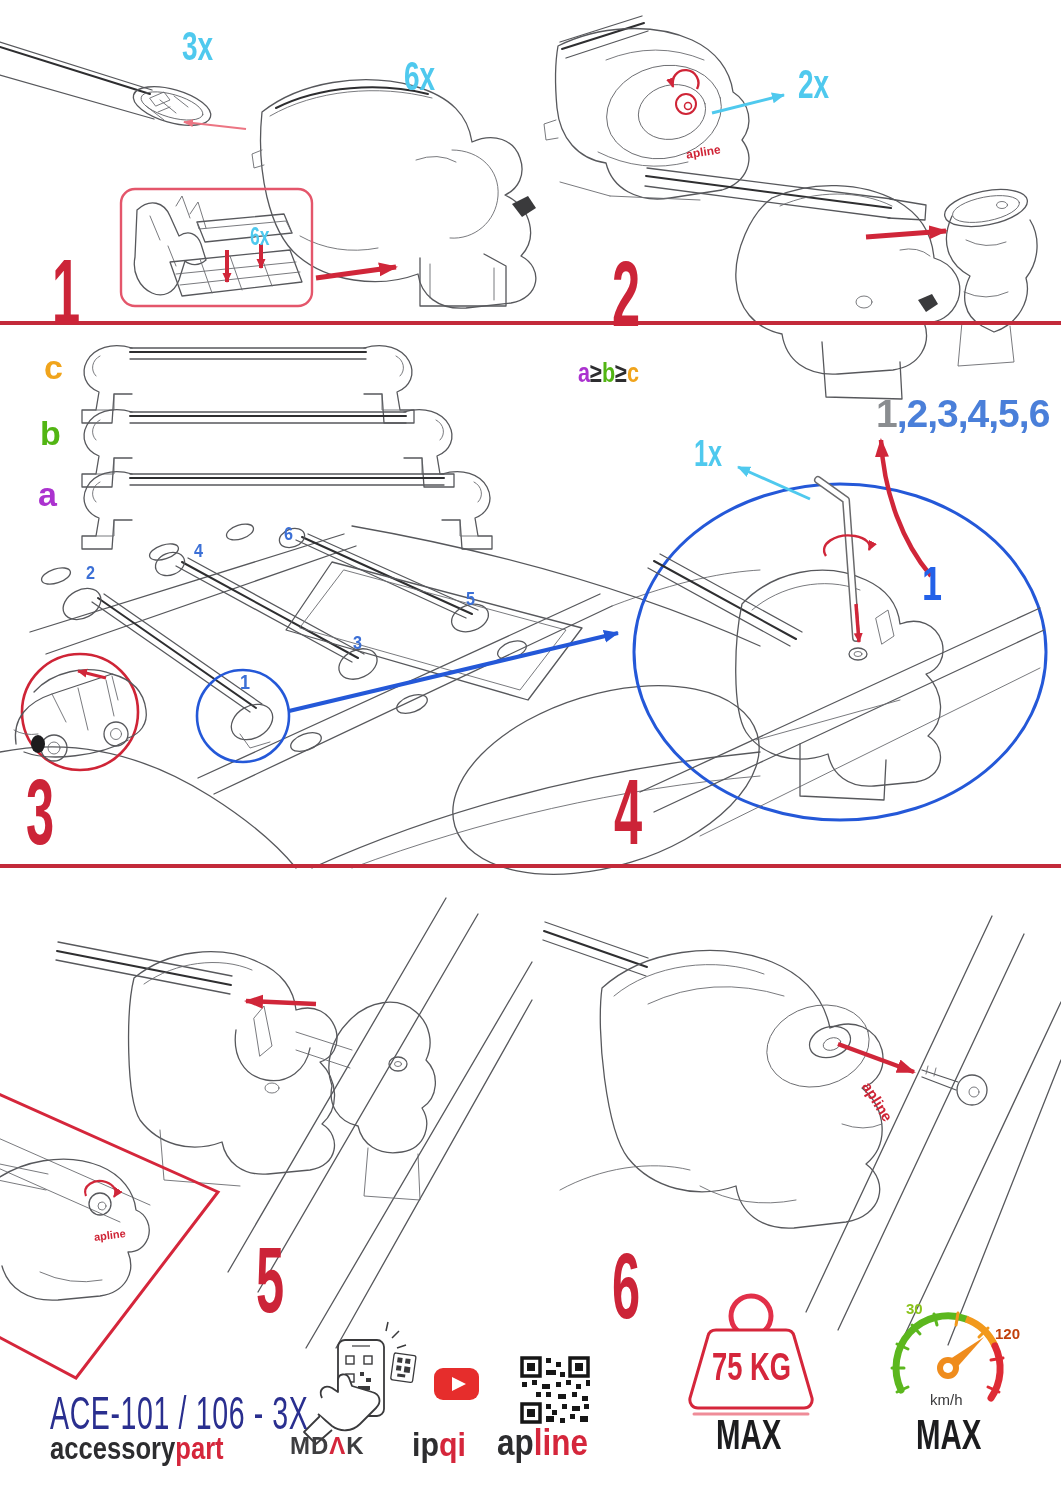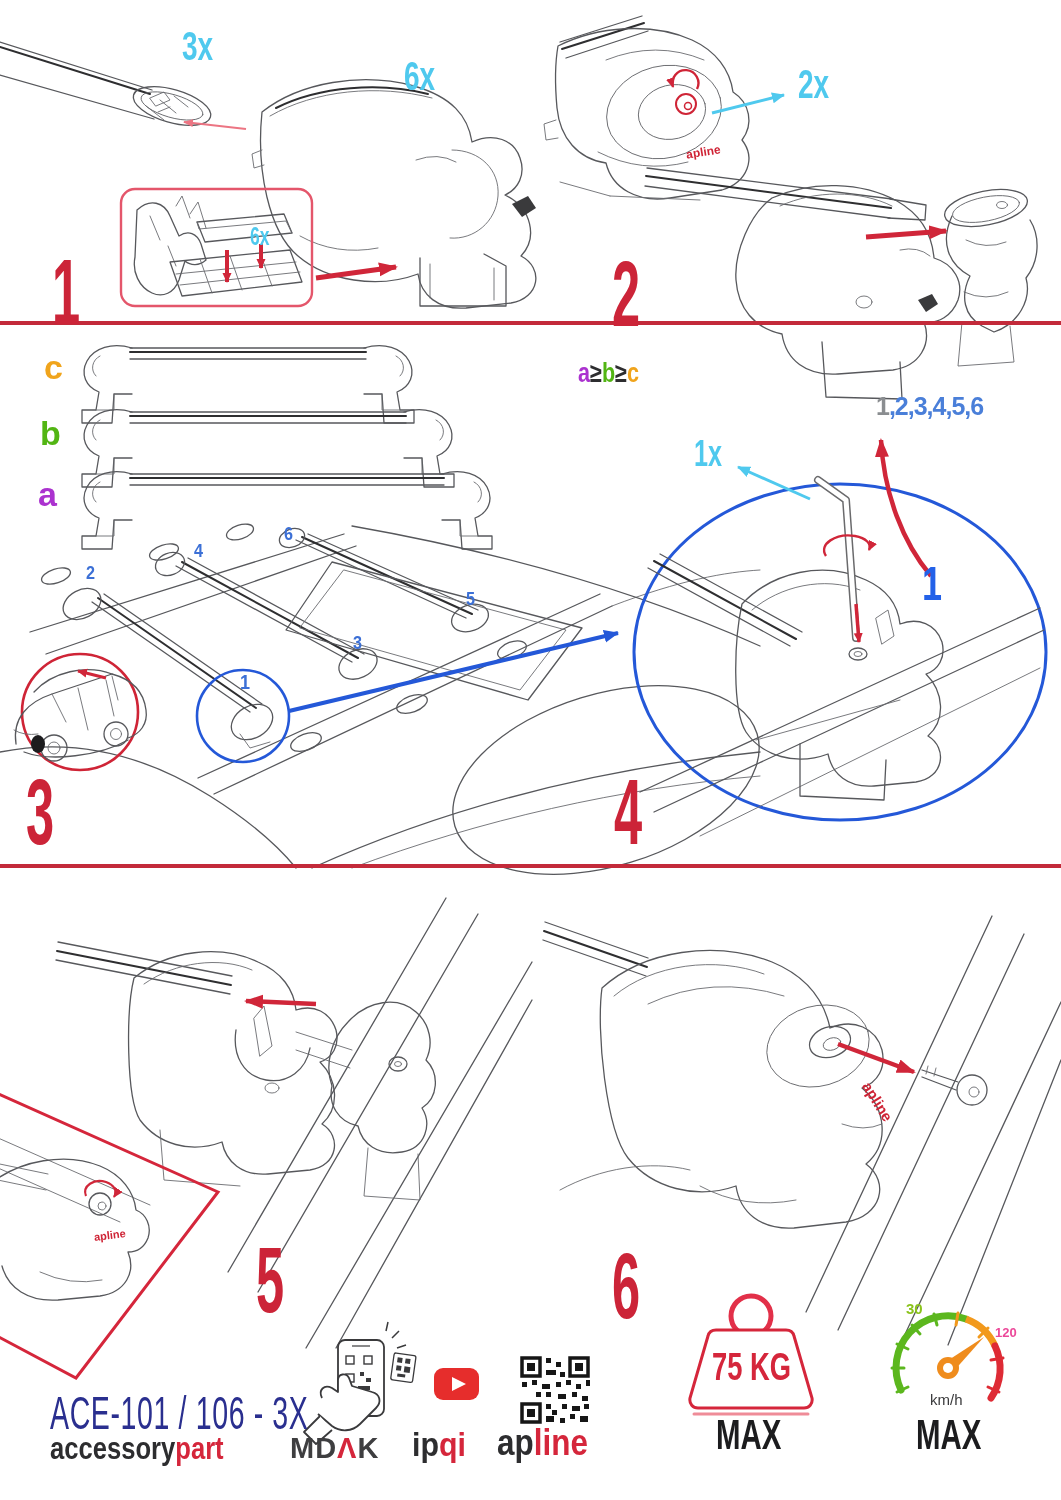--- a/index.html
+++ b/index.html
@@ -327,49 +327,49 @@
 <div class="t pos" style="left:194px;top:542px">4</div>
 <div class="t pos" style="left:284px;top:525px">6</div>
 <div class="t pos" style="left:353px;top:634px">3</div>
 <div class="t pos" style="left:466px;top:590px">5</div>
 <div class="t pos" style="left:240px;top:672px;font-size:20px">1</div>
 
 <div class="t" style="left:578px;top:360px;font-size:27px;font-weight:700;transform:scaleX(.8);transform-origin:0 0">
   <span style="color:#ab32cf">a</span><span style="color:#2d2d2f">≥</span><span style="color:#52b513">b</span><span style="color:#2d2d2f">≥</span><span style="color:#f0a41c">c</span>
 </div>
 
-<div class="t" style="left:876px;top:394px;font-size:25px;font-weight:700;letter-spacing:-1px">
+<div class="t" style="left:876px;top:394px;font-size:39px;font-weight:700;letter-spacing:-1px">
   <span style="color:#8a8d90">1</span><span style="color:#4a7fd9">,2,3,4,5,6</span>
 </div>
 
 <div class="t" style="left:922px;top:560px;font-size:48px;font-weight:700;color:#2361e8;transform:scaleX(.75);transform-origin:0 0">1</div>
 
 <div class="brandmark" style="left:686px;top:146px;font-size:12px;transform:rotate(-9deg)">apline</div>
 <div class="brandmark" style="left:94px;top:1230px;font-size:11px;transform:rotate(-7deg)">apline</div>
 <div class="brandmark" style="left:856px;top:1094px;font-size:15px;transform:rotate(58deg)">apline</div>
 
 <div class="t" style="left:50px;top:1390px;font-size:46px;font-weight:400;letter-spacing:1px;color:#2a2f8f;transform:scaleX(.62);transform-origin:0 0">ACE-101 / 106 - 3X</div>
 
 <div class="t" style="left:50px;top:1432px;font-size:32px;font-weight:700;transform:scaleX(.8);transform-origin:0 0">
   <span style="color:#2d2d2f">accessory</span><span style="color:#d5263b">part</span>
 </div>
 
-<div class="t" style="left:290px;top:1434px;font-size:29px;font-weight:700;letter-spacing:1px">
+<div class="t" style="left:290px;top:1434px;font-size:24px;font-weight:700;letter-spacing:1px">
   <span style="color:#3e3e40">MD</span><span style="color:#d5263b">Λ</span><span style="color:#3e3e40">K</span>
 </div>
 
 <div class="t" style="left:412px;top:1428px;font-size:33px;font-weight:600;transform:scaleX(.92);transform-origin:0 0">
   <span style="color:#2d2d2f">ip</span><span style="color:#d5263b">qi</span>
 </div>
 
 <div class="t" style="left:497px;top:1424px;font-size:37px;font-weight:600;transform:scaleX(.85);transform-origin:0 0">
   <span style="color:#2d2d2f">ap</span><span style="color:#d5263b">line</span>
 </div>
 
 <div class="t" style="left:712px;top:1348px;font-size:38px;font-weight:700;color:#d5263b;transform:scaleX(.72);transform-origin:0 0">75 KG</div>
 <div class="t" style="left:716px;top:1414px;font-size:42px;font-weight:700;color:#1c1c1e;transform:scaleX(.7);transform-origin:0 0">MAX</div>
 
 <div class="t" style="left:906px;top:1301px;font-size:15px;font-weight:700;color:#8bc31c">30</div>
-<div class="t" style="left:995px;top:1326px;font-size:13px;font-weight:700;color:#ec4899">120</div>
+<div class="t" style="left:995px;top:1326px;font-size:15px;font-weight:700;color:#c2410c">120</div>
 <div class="t" style="left:930px;top:1392px;font-size:15px;color:#3a3a3c">km/h</div>
 <div class="t" style="left:916px;top:1414px;font-size:42px;font-weight:700;color:#1c1c1e;transform:scaleX(.7);transform-origin:0 0">MAX</div>
 
 </div>
 
 </body></html>

